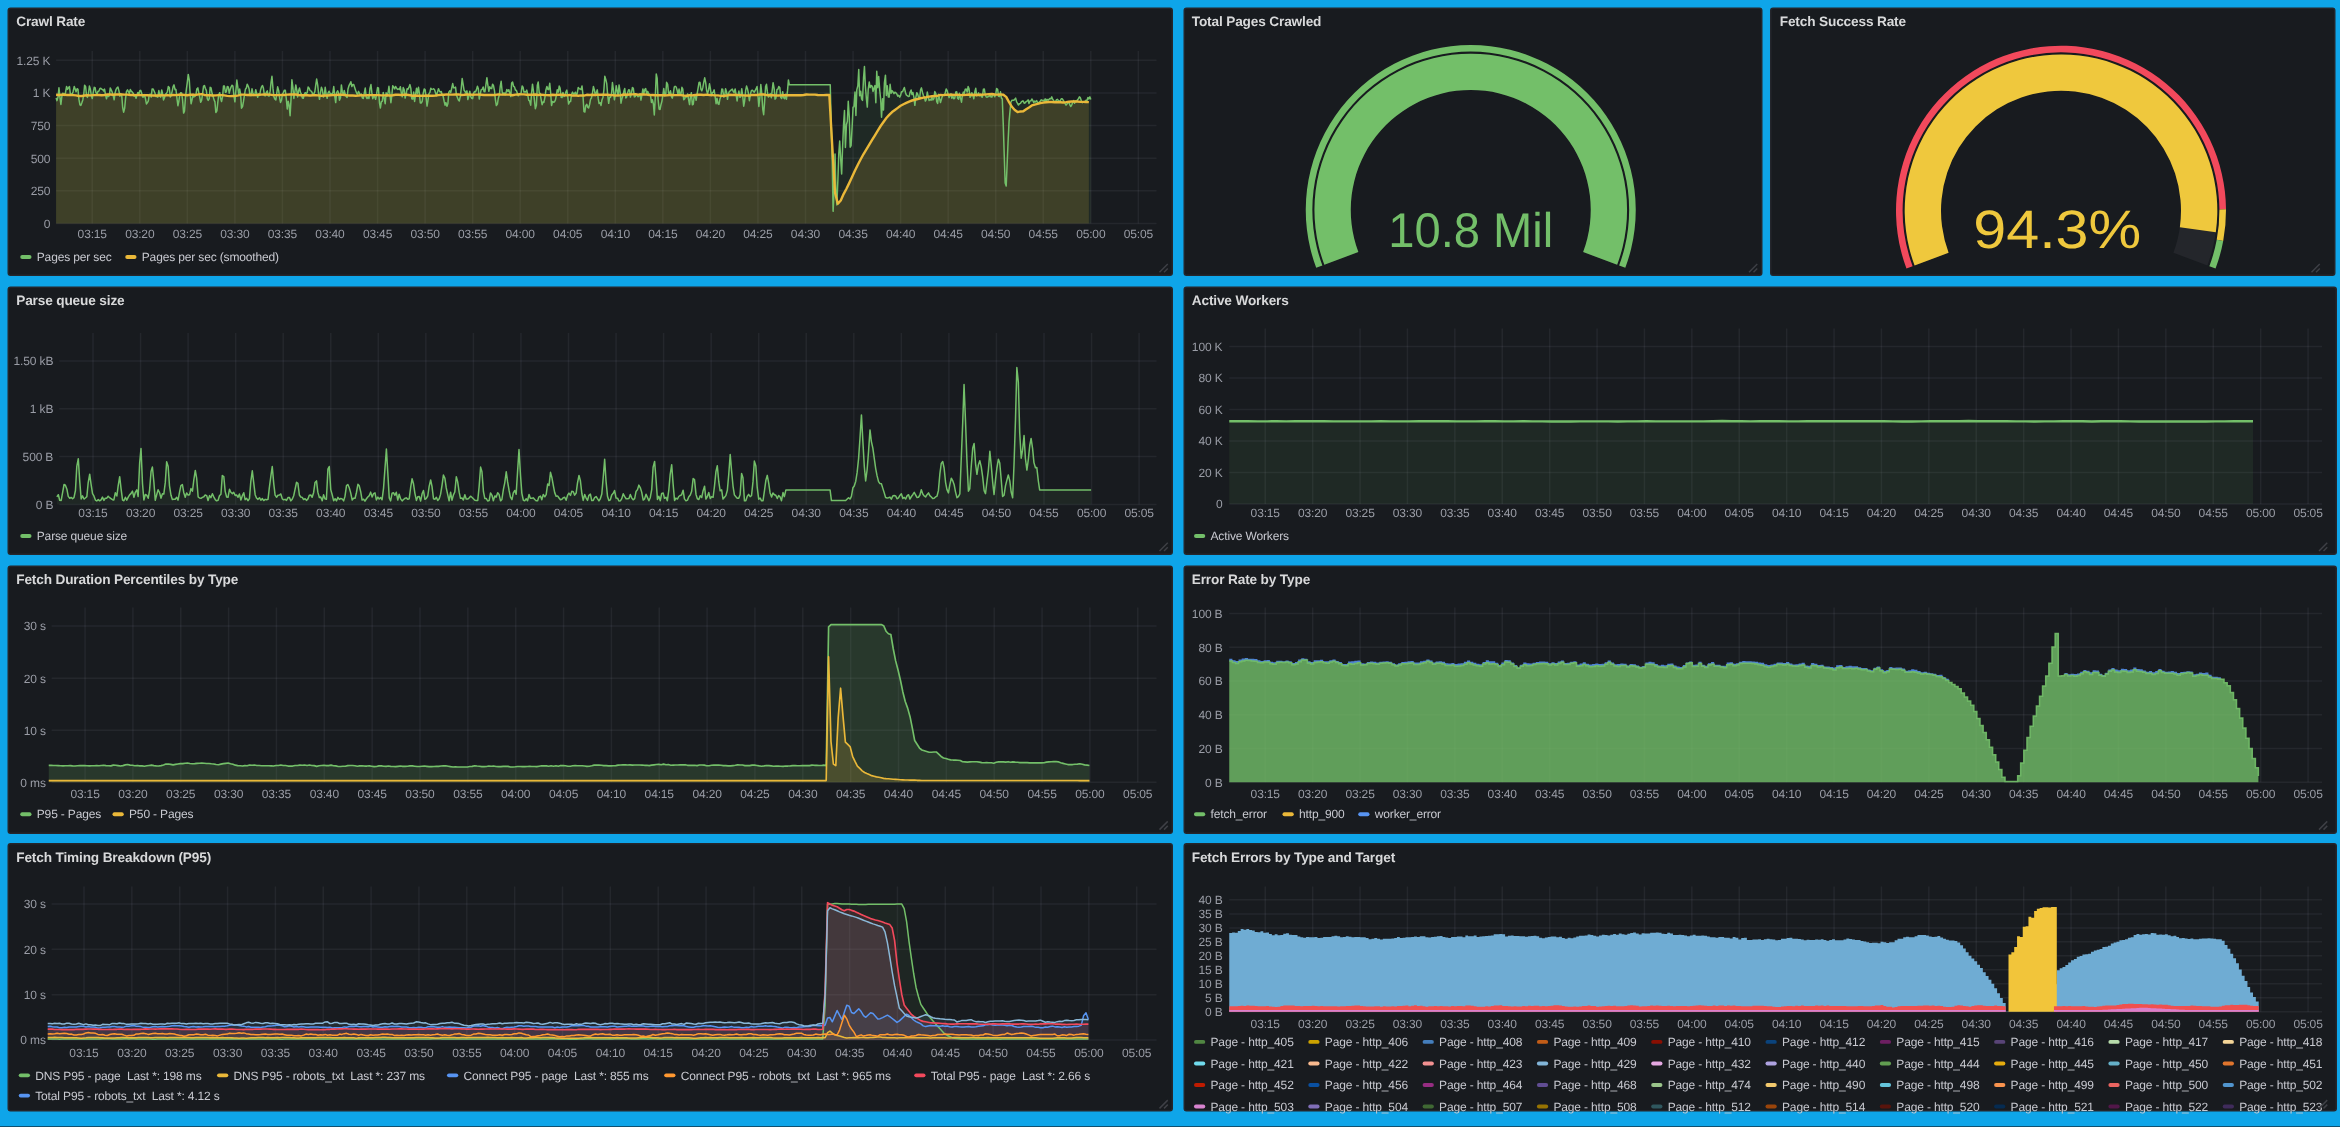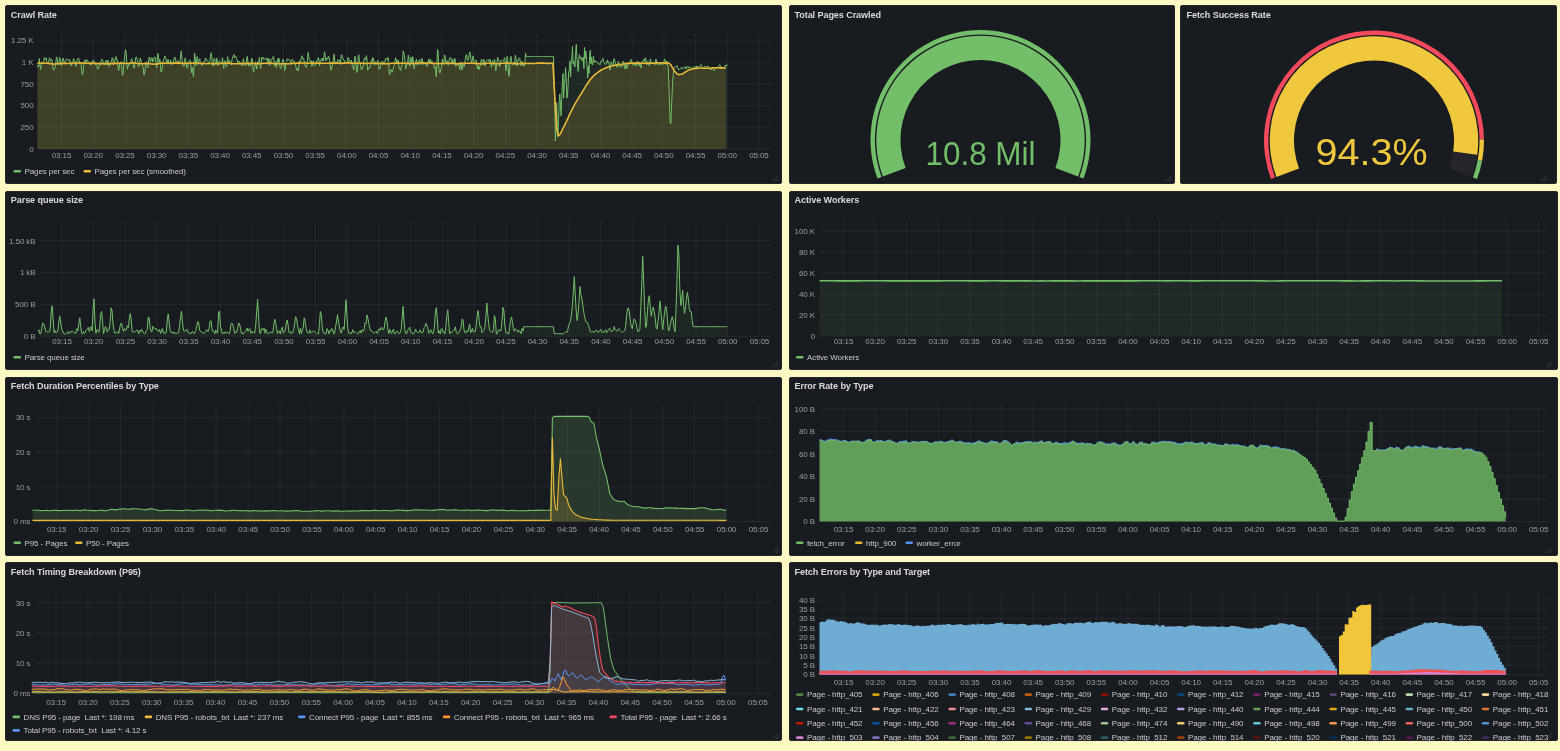--- a/index.html
+++ b/index.html
@@ -1,17 +1,17 @@
 <!DOCTYPE html>
 <html><head><meta charset="utf-8"><style>
 html,body{margin:0;padding:0;background:#111217;}
 *{font-family:"Liberation Sans",sans-serif;}
 </style></head>
 <body>
-<div style="position:relative;width:1560px;height:751px;overflow:hidden;background:#fef9c3">
+<div style="position:relative;width:1560px;height:751px;overflow:hidden;background:#0ea5e9">
 <div style="position:absolute;left:4.8px;top:5px;width:777.2px;height:179px;background:#181b1f;border:1px solid #24262c;border-radius:2px;box-sizing:border-box"></div>
     <div style="position:absolute;left:788.5px;top:5px;width:386.5px;height:179px;background:#181b1f;border:1px solid #24262c;border-radius:2px;box-sizing:border-box"></div>
     <div style="position:absolute;left:1180.4px;top:5px;width:377.1px;height:179px;background:#181b1f;border:1px solid #24262c;border-radius:2px;box-sizing:border-box"></div>
     <div style="position:absolute;left:4.8px;top:190.8px;width:777.2px;height:179px;background:#181b1f;border:1px solid #24262c;border-radius:2px;box-sizing:border-box"></div>
     <div style="position:absolute;left:788.5px;top:190.8px;width:769px;height:179px;background:#181b1f;border:1px solid #24262c;border-radius:2px;box-sizing:border-box"></div>
     <div style="position:absolute;left:4.8px;top:376.6px;width:777.2px;height:179px;background:#181b1f;border:1px solid #24262c;border-radius:2px;box-sizing:border-box"></div>
     <div style="position:absolute;left:788.5px;top:376.6px;width:769px;height:179px;background:#181b1f;border:1px solid #24262c;border-radius:2px;box-sizing:border-box"></div>
     <div style="position:absolute;left:4.8px;top:562.4px;width:777.2px;height:179px;background:#181b1f;border:1px solid #24262c;border-radius:2px;box-sizing:border-box"></div>
     <div style="position:absolute;left:788.5px;top:562.4px;width:769px;height:179px;background:#181b1f;border:1px solid #24262c;border-radius:2px;box-sizing:border-box"></div>
 <svg width="1560" height="751" viewBox="0 0 1560 751" style="position:absolute;left:0;top:0" font-family="Liberation Sans, sans-serif" shape-rendering="auto">

